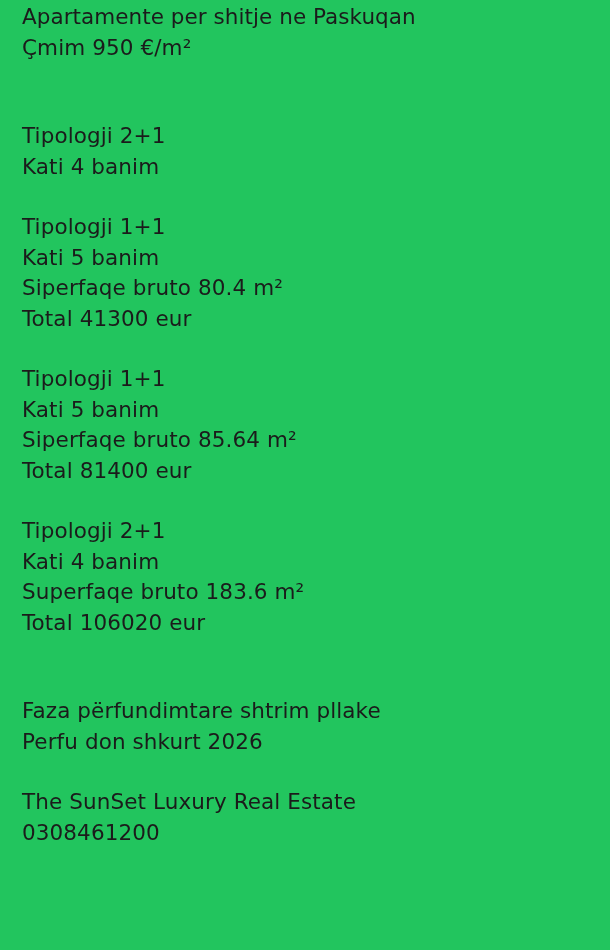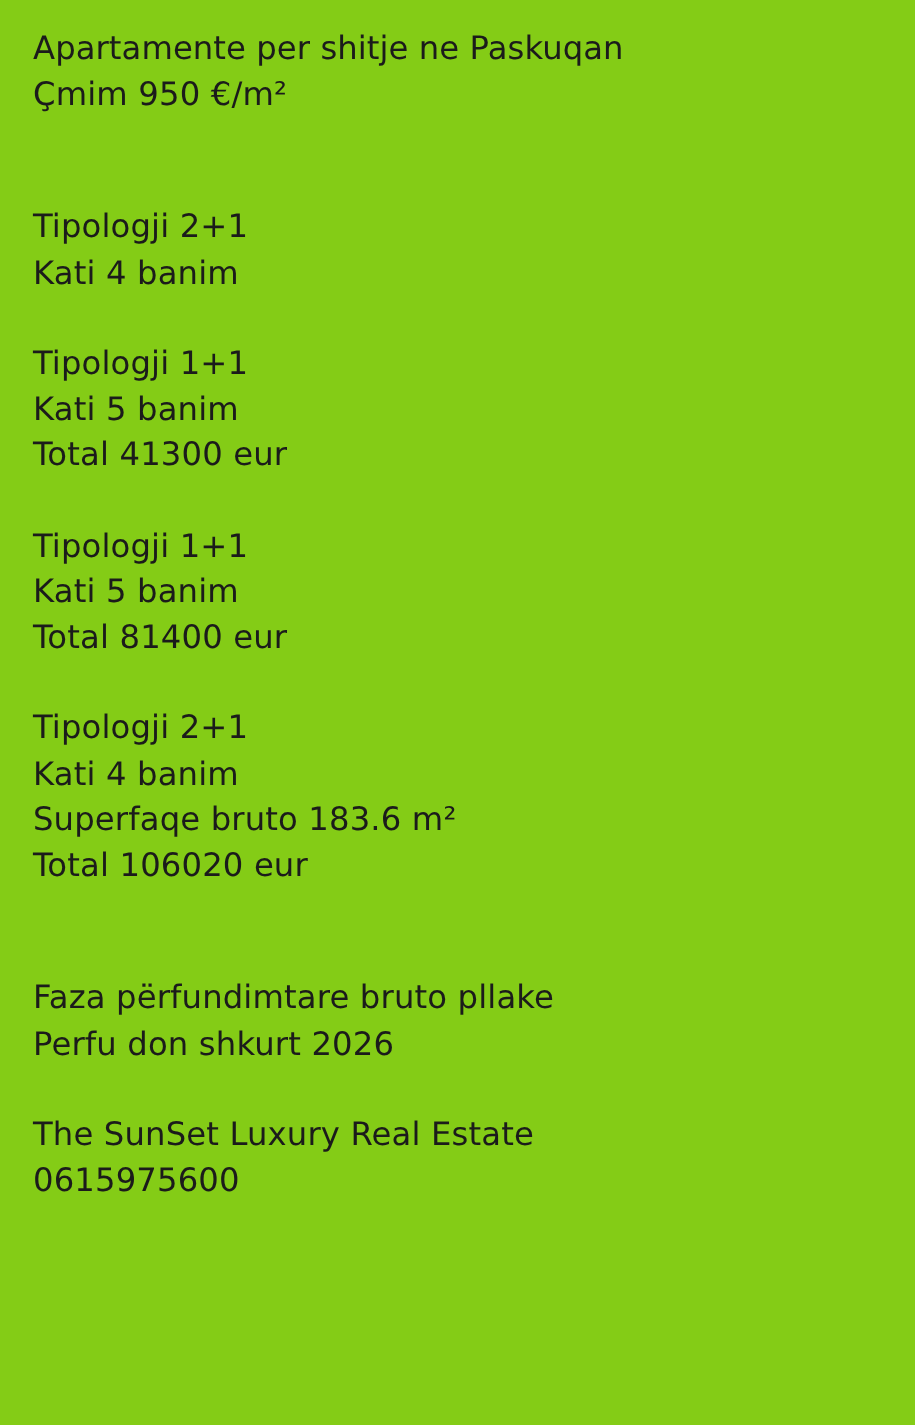--- a/index.html
+++ b/index.html
@@ -11,22 +11,22 @@
     width: 610px;
     height: 950px;
     font-family: "DejaVu Sans", sans-serif;
     color: #1b1b1b;
     overflow: hidden;
   }
   .page {
     width: 610px;
     height: 950px;
     box-sizing: border-box;
-    padding: 18px 22px 0 22px;
-    background: #84cc16;
+    padding: 2px 22px 0 22px;
+    background: #22c55e;
   }
   .line {
     font-size: 21.5px;
     line-height: 30.5px;
     letter-spacing: 0.1px;
     white-space: pre;
     color: #1b1b1b;
   }
   .block {
     margin: 0;
@@ -59,47 +59,49 @@
   <div class="block">
     <div class="line">Tipologji 2+1</div>
     <div class="line">Kati 4 banim</div>
   </div>
 
   <div class="gap-md"></div>
 
   <div class="block">
     <div class="line">Tipologji 1+1</div>
     <div class="line">Kati 5 banim</div>
+    <div class="line">Siperfaqe bruto 80.4 m²</div>
     <div class="line">Total 41300 eur</div>
   </div>
 
   <div class="gap-md"></div>
 
   <div class="block">
     <div class="line">Tipologji 1+1</div>
     <div class="line">Kati 5 banim</div>
+    <div class="line">Siperfaqe bruto 85.64 m²</div>
     <div class="line">Total 81400 eur</div>
   </div>
 
   <div class="gap-md"></div>
 
   <div class="block">
     <div class="line">Tipologji 2+1</div>
     <div class="line">Kati 4 banim</div>
     <div class="line">Superfaqe bruto 183.6 m²</div>
     <div class="line">Total 106020 eur</div>
   </div>
 
   <div class="gap-lg"></div>
 
   <div class="block">
-    <div class="line">Faza përfundimtare bruto pllake</div>
+    <div class="line">Faza përfundimtare shtrim pllake</div>
     <div class="line">Perfu don shkurt 2026</div>
   </div>
 
   <div class="gap-sm"></div>
 
   <div class="block">
     <div class="line">The SunSet Luxury Real Estate</div>
-    <div class="line">0615975600</div>
+    <div class="line">0308461200</div>
   </div>
 
 </div>
 
 </body></html>

